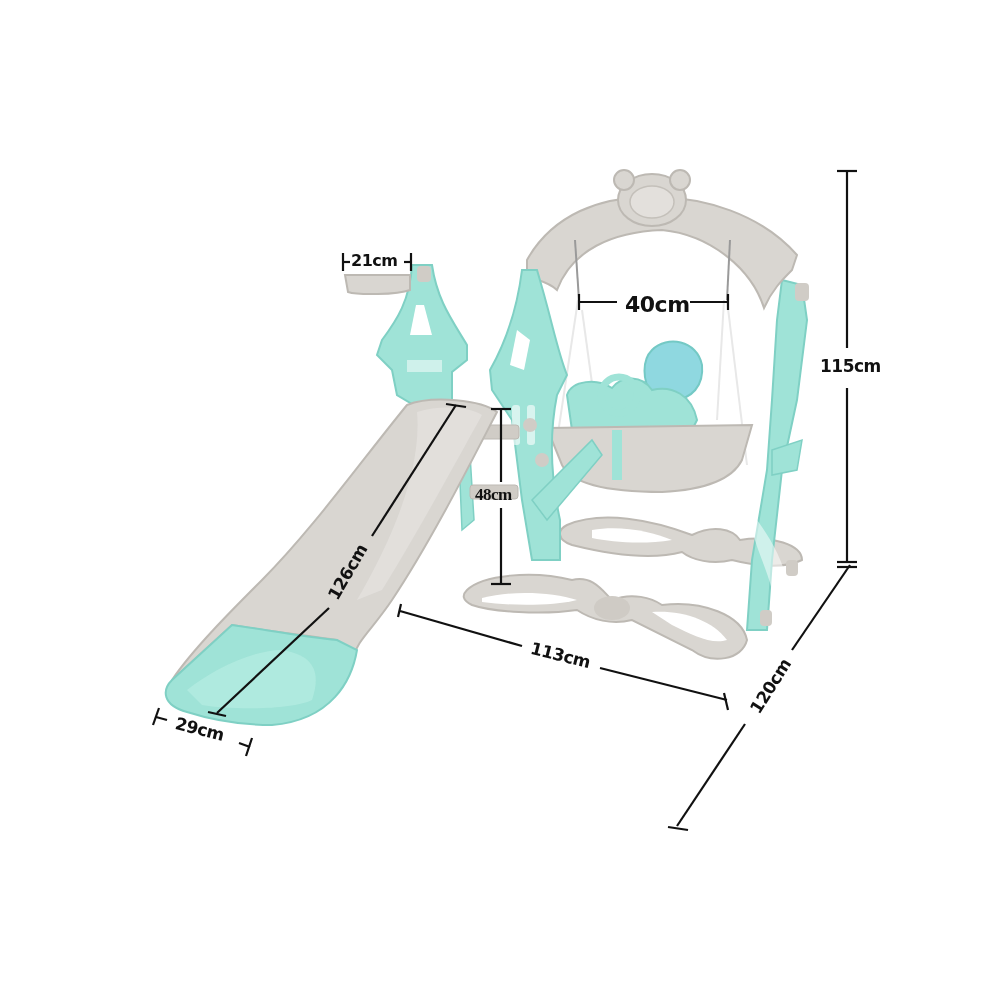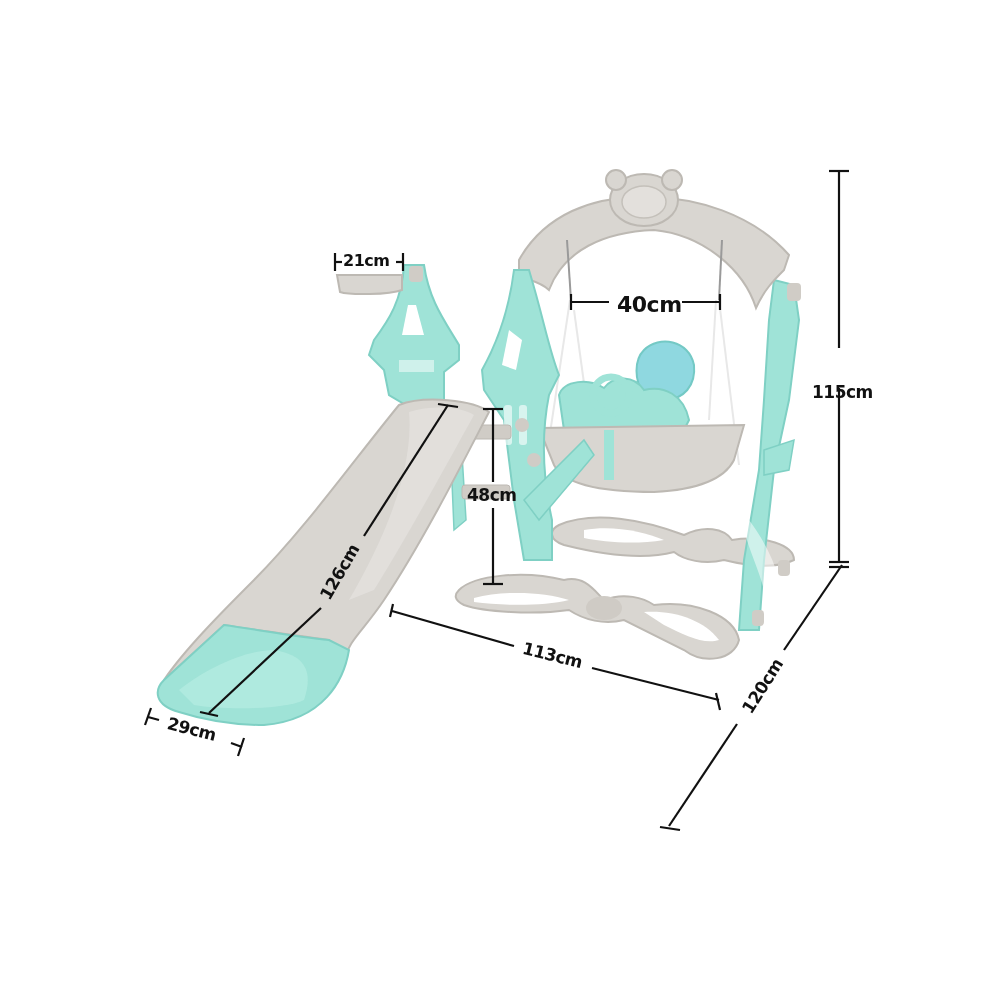--- a/index.html
+++ b/index.html
@@ -1,18 +1,18 @@
 <!DOCTYPE html>
 <html><head>
 <meta charset="utf-8">
 <style>
   html, body { margin: 0; padding: 0; background: #ffffff; }
   body { width: 1001px; height: 1001px; position: relative; overflow: hidden;
          font-family: "DejaVu Sans", sans-serif; }
-  #stage { position: absolute; left: 4px; top: 0; width: 892px; height: 1001px; }
+  #stage { position: absolute; left: 12px; top: 0; width: 892px; height: 1001px; }
   .dim-label { position: absolute; font-family: "DejaVu Sans", sans-serif;
                font-size: 17px; font-weight: bold; color: #111111; white-space: nowrap;
                letter-spacing: -0.5px; background: transparent; }
 </style>
 </head>
 <body>
 
 <div id="stage">
   <svg width="1001" height="1001" viewBox="0 0 1001 1001" xmlns="http://www.w3.org/2000/svg">
 
@@ -133,19 +133,19 @@
       <line x1="147" y1="708" x2="141" y2="725"></line>
       <line x1="144" y1="717" x2="155" y2="720"></line>
       <line x1="227" y1="743" x2="238" y2="747"></line>
       <line x1="240" y1="738" x2="234" y2="756"></line>
     </g>
   </svg>
 
   
   <span class="dim-label" style="left:339px; top:251px; font-size:16px;">21cm</span>
   <span class="dim-label" style="left:613px; top:292px; font-size:22px;">40cm</span>
-  <span class="dim-label" style="left:808px; top:356px; font-size:17px;margin-top:26px;">115cm</span>
-  <span class="dim-label" style="left:463px; top:485px; font-size:17px;">48cm</span>
+  <span class="dim-label" style="left:808px; top:356px; font-size:17px;">115cm</span>
+  <span class="dim-label" style="left:463px; top:485px; font-size:17px;font-family:Liberation Serif, serif;">48cm</span>
   <span class="dim-label" style="left:305px; top:562px; font-size:17px; transform: rotate(-60deg); transform-origin: center;">126cm</span>
   <span class="dim-label" style="left:518px; top:645px; font-size:17px; transform: rotate(14deg); transform-origin: center;">113cm</span>
   <span class="dim-label" style="left:728px; top:676px; font-size:17px; transform: rotate(-58deg); transform-origin: center;">120cm</span>
   <span class="dim-label" style="left:163px; top:719px; font-size:17px; transform: rotate(14deg); transform-origin: center;">29cm</span>
 </div>
 
 </body></html>

